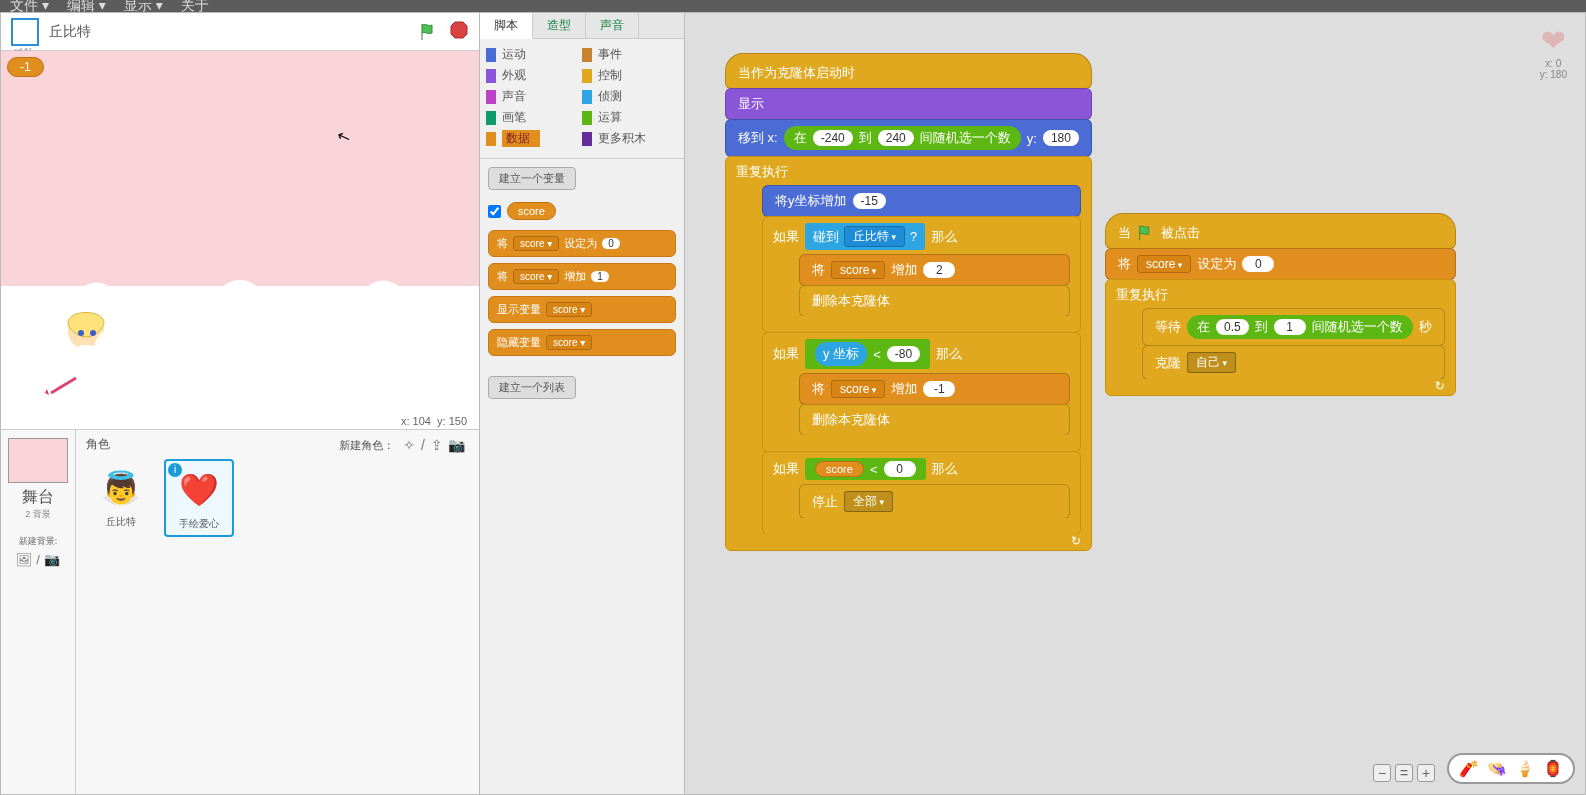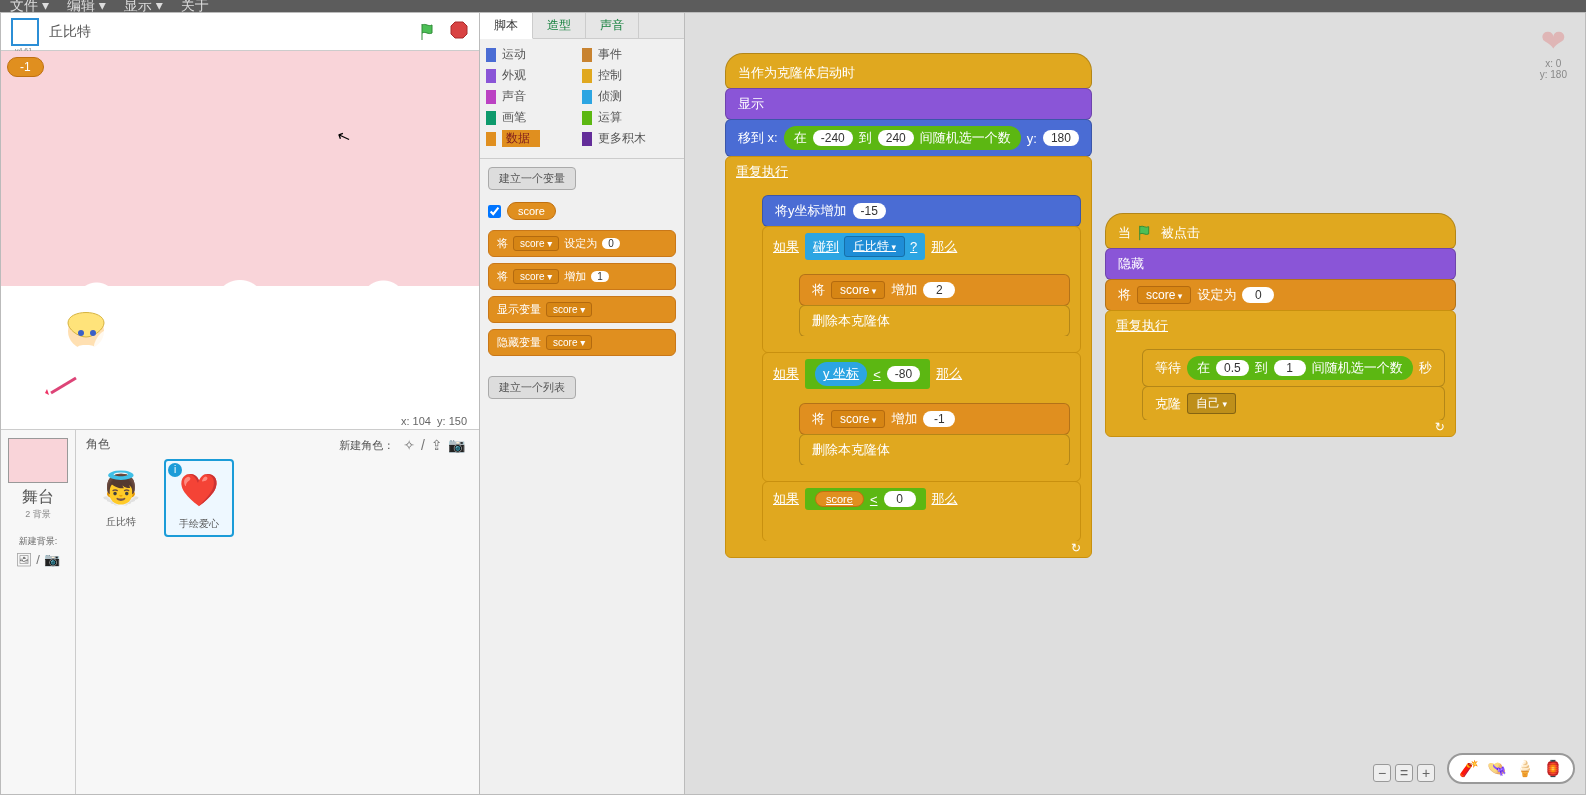--- a/index.html
+++ b/index.html
@@ -91,21 +91,21 @@
 .ops-green { background:#5cb712; border-radius:14px; padding:3px 10px; display:inline-flex; align-items:center; gap:6px;}
 .ops-green.diamond { border-radius:3px; transform:none; padding:3px 10px;}
 .sense-blue { background:#2ca5e2; border-radius:14px; padding:3px 8px; display:inline-flex; gap:5px; align-items:center;}
 .sense-blue.diamond { border-radius:3px;}
 .num-input { background:#fff; color:#333; border-radius:12px; padding:1px 8px; font-size:12px; min-width:32px; text-align:center; display:inline-block;}
 .dd-input { background:rgba(0,0,0,.15); border:1px solid rgba(0,0,0,.3); border-radius:3px; padding:1px 8px; font-size:12px;}
 .dd-input.blue { background:#1f8dd6; border-color:#156fa8;}
 .dd-input::after { content:" ▾"; font-size:9px;}
 
 .c-block { background:#e0a81f; border:1px solid #c8900f; border-radius:6px; padding:6px 10px 6px 10px; margin-bottom:-1px;}
-.c-block .c-head { color:#fff; font-size:13px; display:flex; align-items:center; gap:6px; padding-bottom:15px;text-decoration:underline;}
+.c-block .c-head { color:#fff; font-size:13px; display:flex; align-items:center; gap:6px; padding-bottom:5px;}
 .c-block .c-body { margin-left:14px; border-left:12px solid #e0a81f; padding-left:0; margin-top:-1px; margin-bottom:-1px;}
 .c-block .c-foot { height:16px; background:#e0a81f; margin-left:-10px; margin-right:-10px; margin-bottom:-6px; border-radius:0 0 6px 6px; position:relative;}
 .c-block .c-foot .arrow { position:absolute; right:10px; top:0; color:#fff; font-size:12px;}
 
 .blk .dd-var { background:#d68514; border:1px solid #b36a0f; border-radius:3px; padding:1px 8px; font-size:12px;}
 .blk .dd-var::after, .dd-var::after{ content:" ▾"; font-size:9px;}
 
 .flag-icon { width:18px; height:18px; display:inline-block;}
 .flag-icon svg{ width:18px; height:18px;}
 
@@ -348,39 +348,44 @@
           <div class="c-block">
             <div class="c-head">
               <span>如果</span>
               <span class="ops-green diamond">
                 <span class="orange-pill" style="padding:1px 10px">score</span>
                 <span>&lt;</span>
                 <span class="num-input">0</span>
               </span>
               <span>那么</span>
             </div>
+            <div class="c-body">
+              <div class="blk control">
+                <span>停止</span>
+                <span class="dd-input">全部</span>
+              </div>
+            </div>
             <div class="c-foot"></div>
           </div>
 
         </div>
         <div class="c-foot">
             <span class="arrow">↻</span>
           </div>
       </div>
     </div>
 
     <div class="stack stack2">
       <div class="blk control hat">
         <span>当</span>
         <span class="flag-icon"><svg viewBox="0 0 20 20">
               <path d="M3 2v16M3 3c4-2 6 2 10 0v8c-4 2-6-2-10 0" fill="#4cbf56" stroke="#2e8b36"></path>
             </svg></span>
         <span>被点击</span>
       </div>
-      <div class="blk looks">隐藏</div>
       <div class="blk data">
         <span>将</span>
         <span class="dd-var">score</span>
         <span>设定为</span>
         <span class="num-input">0</span>
       </div>
       <div class="c-block">
         <div class="c-head">重复执行</div>
         <div class="c-body">
           <div class="blk control">

